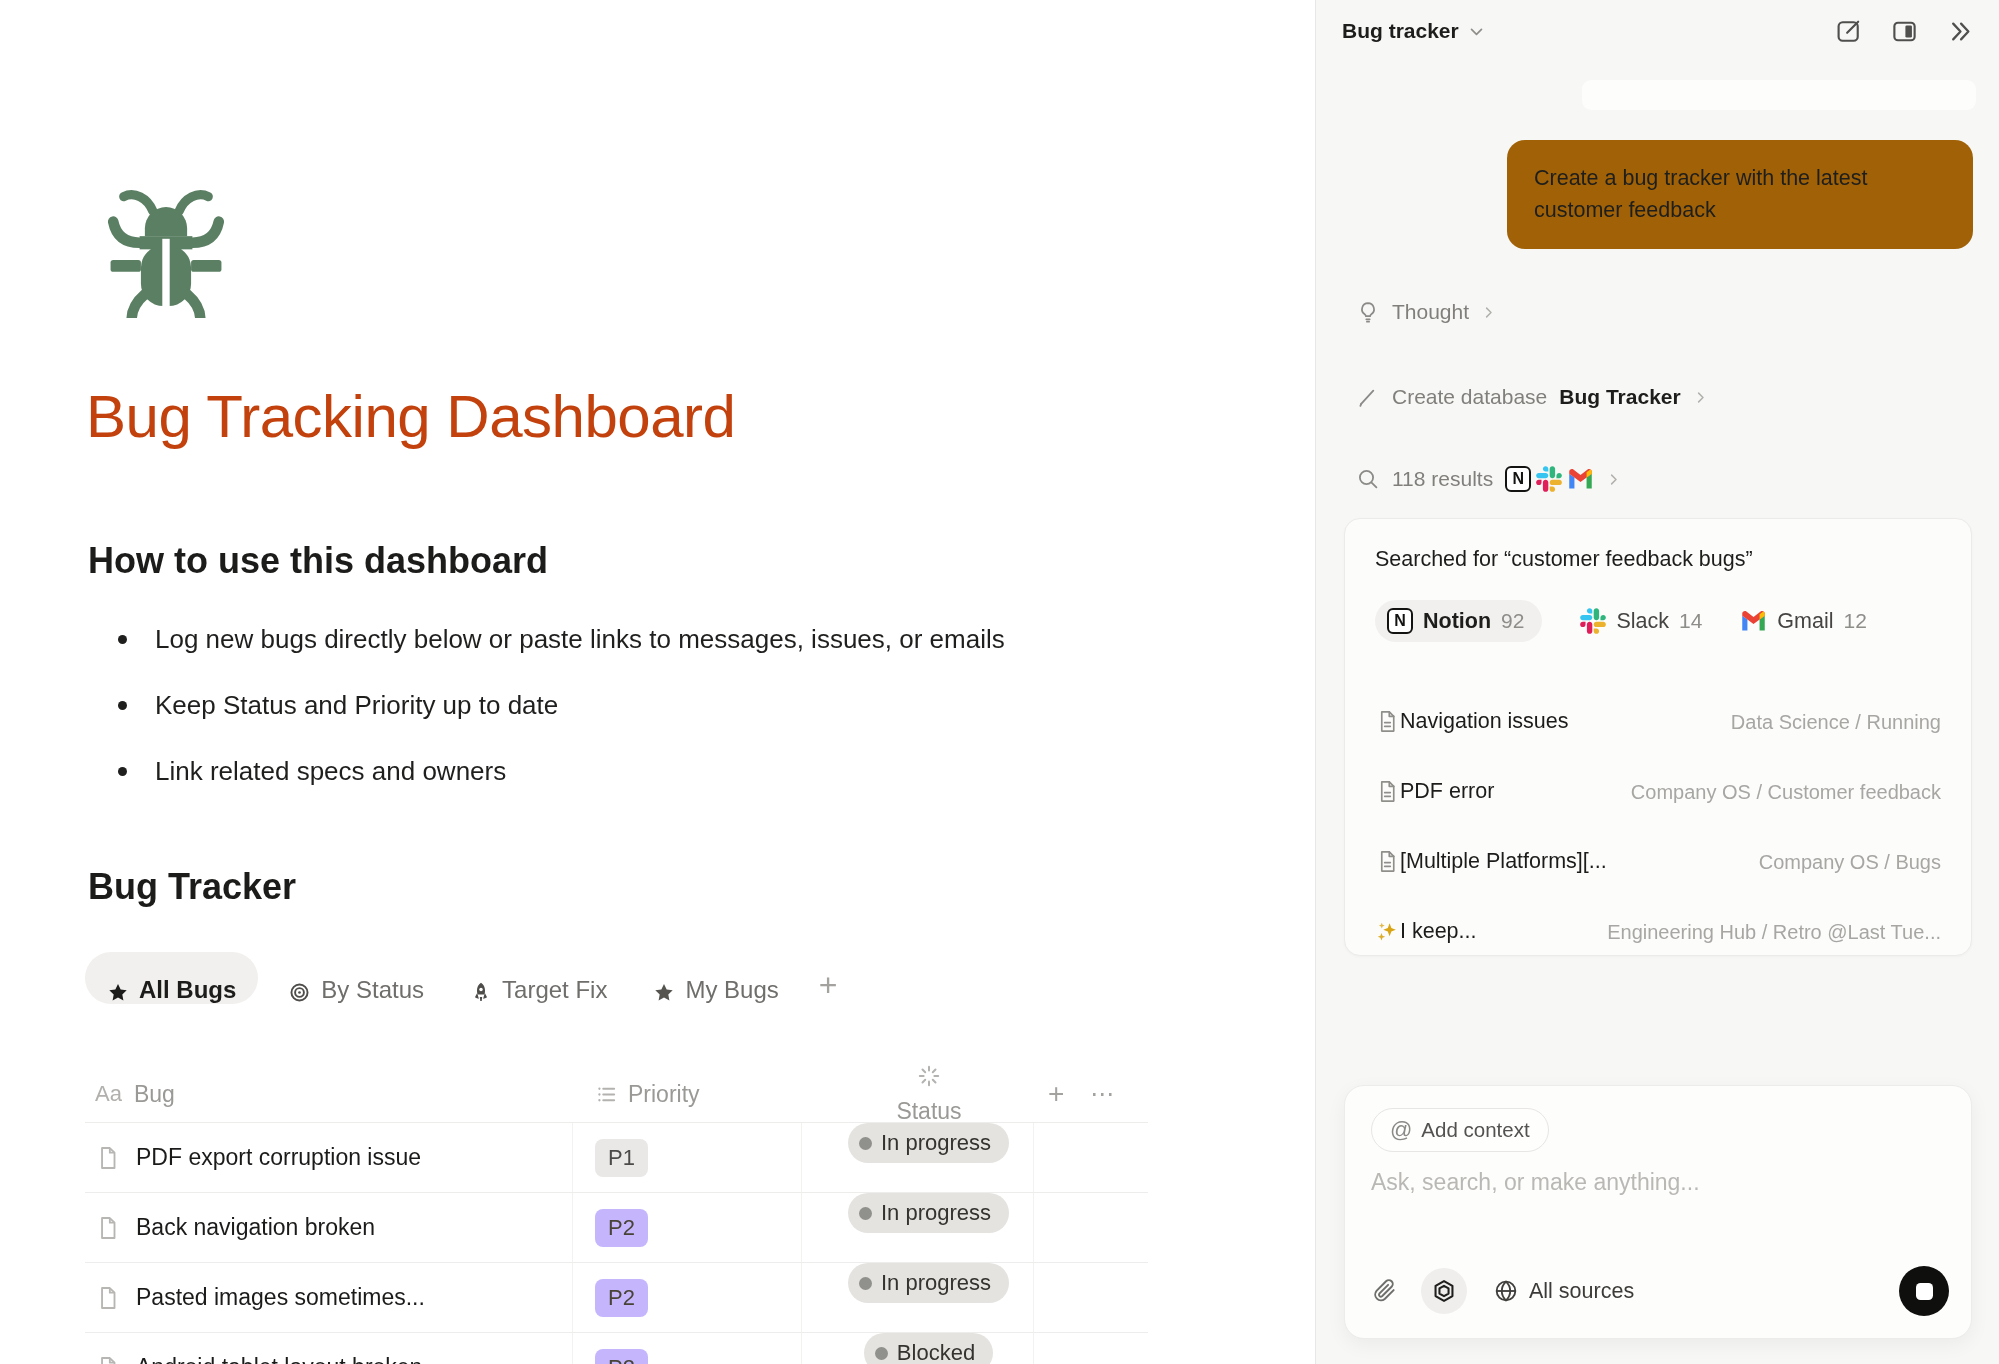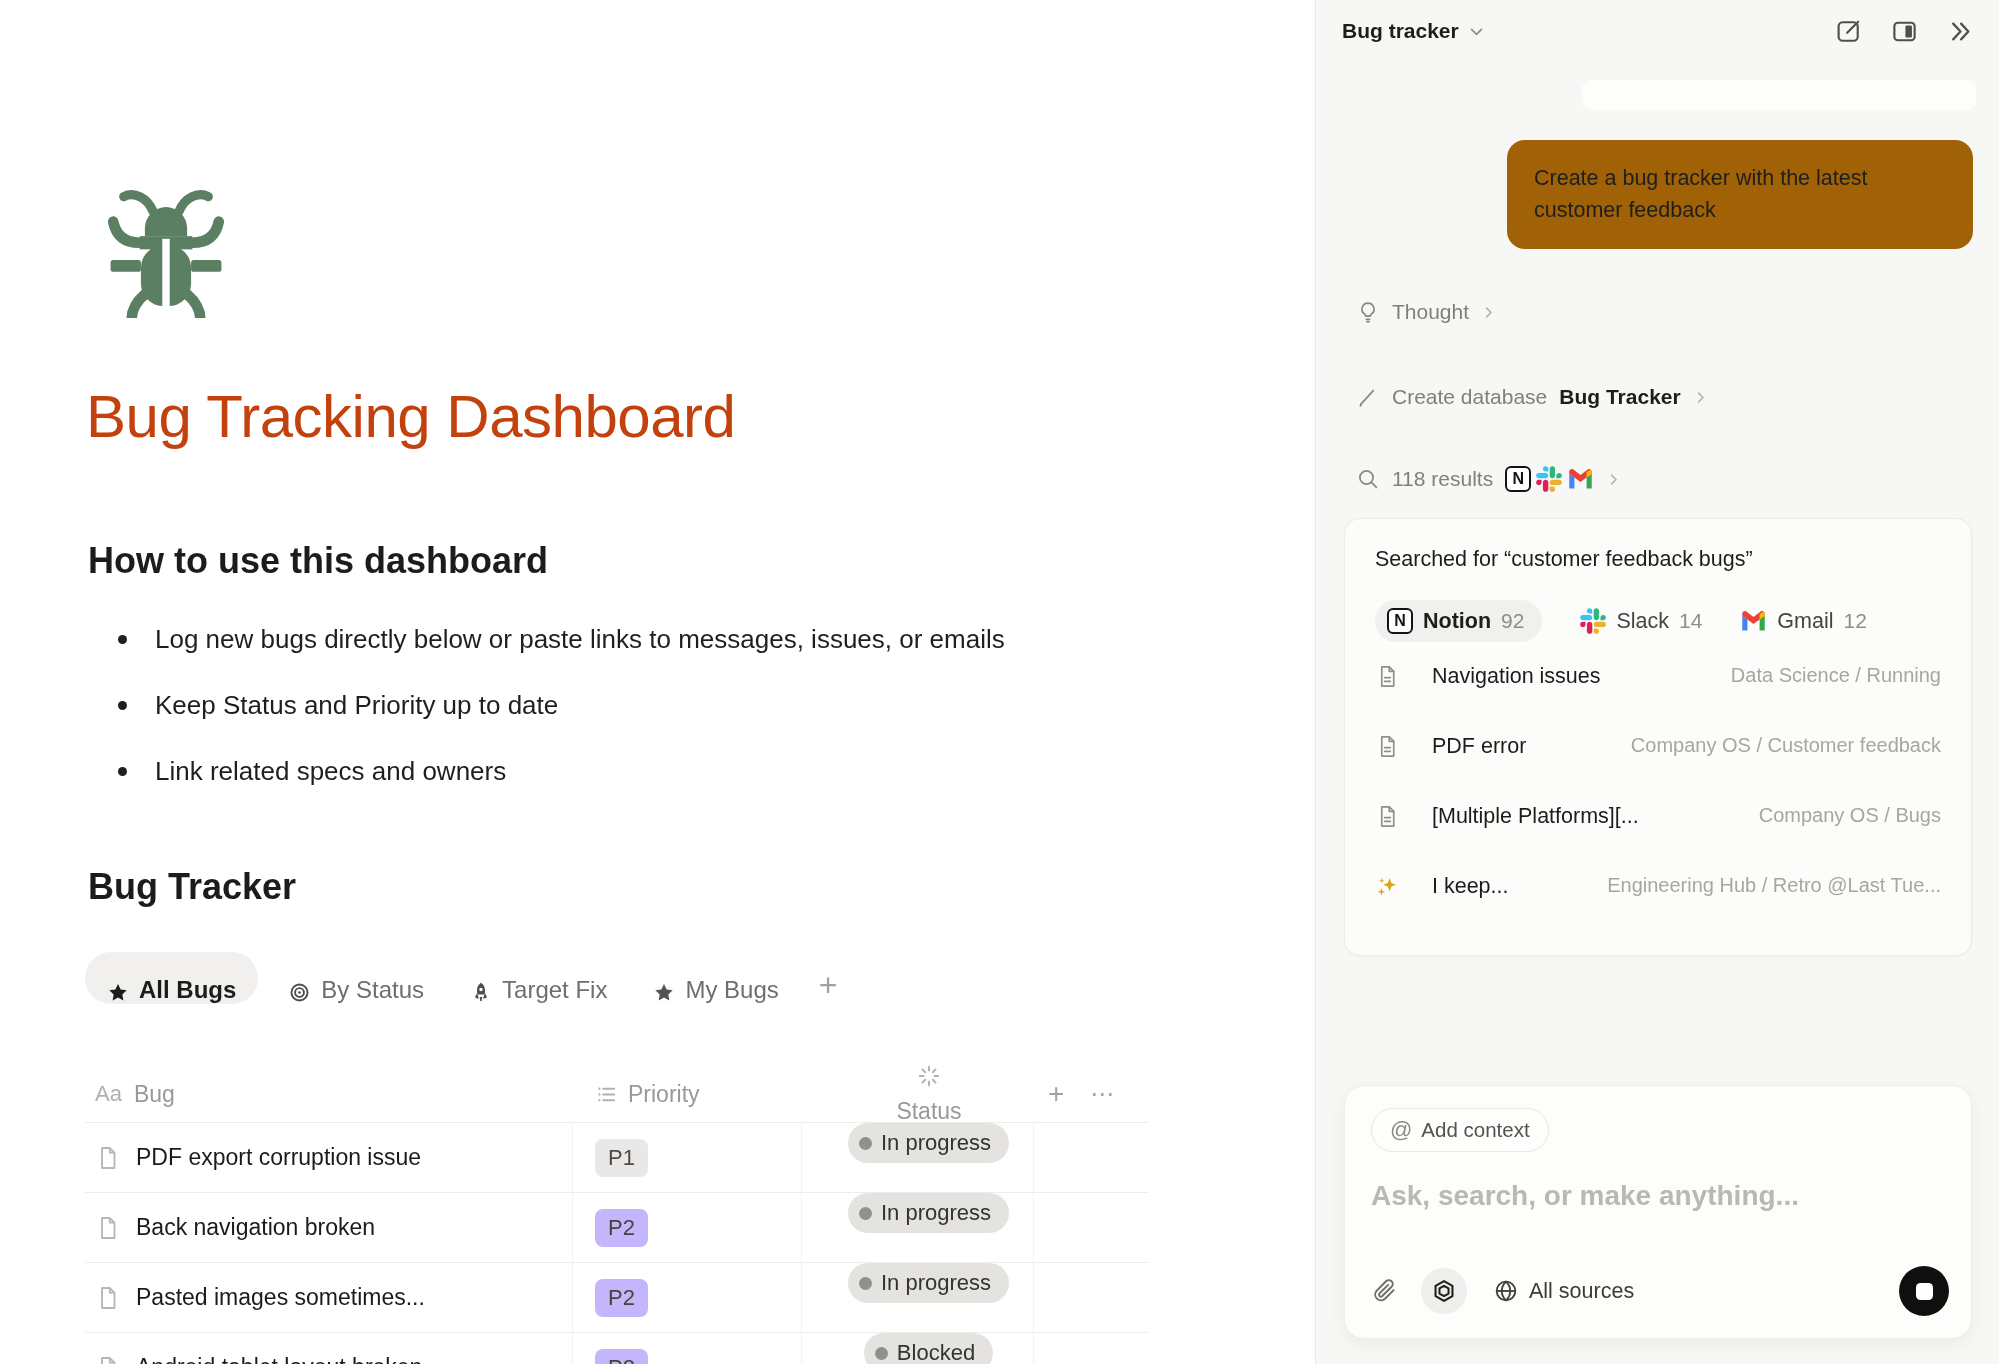--- a/index.html
+++ b/index.html
@@ -80,32 +80,32 @@
                  background:#fcfcfb; border:1px solid #ecebe9; border-radius:16px;
                  box-shadow:0 1px 3px rgba(0,0,0,0.03); padding:28px 30px 0 30px; }
   .card-title { font-size:21.5px; font-weight:500; color:#1d1d1b; }
   .chips { display:flex; align-items:center; gap:38px; margin-top:28px; }
   .chip { display:flex; align-items:center; gap:10px; cursor:pointer; }
   .chip.selected { background:#f1f0ee; border-radius:22px; padding:8px 18px 8px 12px; }
   .chip-name { font-size:21.5px; font-weight:500; color:#454442; }
   .chip.selected .chip-name { font-weight:700; color:#1d1d1b; }
   .chip-count { font-size:21px; color:#8e8d8a; }
   .result-list { margin-top:22px; }
-  .result-row { display:flex; align-items:flex-start; height:70px; gap:32px; cursor:pointer; }
+  .result-row { display:flex; align-items:flex-end; height:70px; gap:0; cursor:pointer; }
   .result-title { font-size:21.5px; font-weight:500; color:#1c1c1b; white-space:nowrap; }
   .result-meta { margin-left:auto; font-size:20px; color:#a7a6a3; white-space:nowrap; }
 
   .composer { position:absolute; left:28px; top:1085px; width:628px; height:254px;
               background:#fdfdfc; border:1px solid #ececea; border-radius:20px;
               box-shadow:0 6px 20px rgba(0,0,0,0.05); padding:22px 26px; }
   .ctx-pill { display:inline-flex; align-items:center; height:44px; padding:0 18px; gap:9px;
               border:1px solid #e7e6e4; border-radius:22px; background:#fefefd; cursor:pointer; }
   .ctx-at { font-size:22px; color:#8b8a87; }
   .ctx-label { font-size:20.5px; font-weight:500; color:#535250; }
-  .composer-input { margin-top:28px; font-size:28px; color:#b9b8b5;font-weight:bold; }
+  .composer-input { margin-top:17px; font-size:23px; color:#b9b8b5; }
   .composer-toolbar { position:absolute; left:26px; right:22px; bottom:22px;
                       display:flex; align-items:center; }
   .openai-chip { width:46px; height:46px; border-radius:50%; background:#efeeec;
                  display:flex; align-items:center; justify-content:center; margin-left:24px; cursor:pointer; }
   .sources-btn { display:flex; align-items:center; gap:10px; margin-left:26px; cursor:pointer; }
   .sources-label { font-size:21.5px; font-weight:500; color:#3c3b38; }
   .stop-btn { margin-left:auto; width:50px; height:50px; border-radius:50%; background:#0f0f0e;
               display:flex; align-items:center; justify-content:center; cursor:pointer; }
   .stop-square { width:17px; height:17px; background:#fff; border-radius:4.5px; }
   .icon-btn { cursor:pointer; display:flex; }

